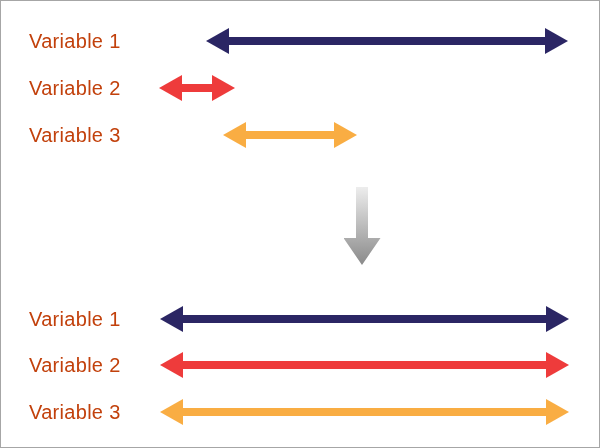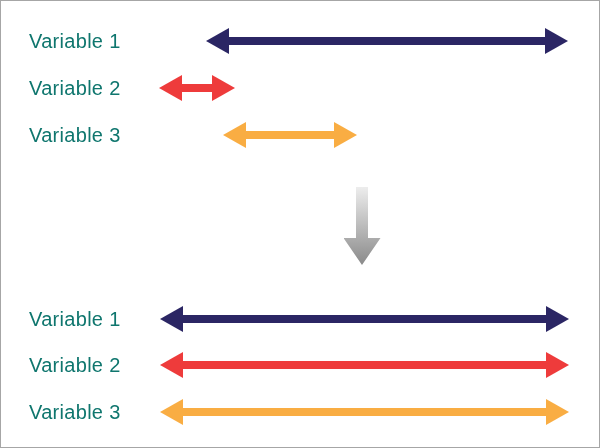--- a/index.html
+++ b/index.html
@@ -9,21 +9,21 @@
     box-sizing:border-box;
     background:#ffffff;
     border:1px solid #a6a6a6;
     overflow:hidden;
     font-family:"Liberation Sans", sans-serif;
   }
   .var-row{position:absolute;left:0;right:0;height:40px;}
   .var-label{
     position:absolute;left:28px;top:0;
     line-height:40px;font-size:20px;font-weight:400;
-    letter-spacing:0.3px;color:#0f766e;white-space:nowrap;
+    letter-spacing:0.3px;color:#c2410c;white-space:nowrap;
   }
   .range-arrow{position:absolute;top:50%;height:26px;margin-top:-13px;}
   .range-arrow .head{position:absolute;top:0;width:0;height:0;
     border-top:13px solid transparent;border-bottom:13px solid transparent;}
   .range-arrow .head-left{left:0;border-right-width:23px;border-right-style:solid;}
   .range-arrow .head-right{right:0;border-left-width:23px;border-left-style:solid;}
   .range-arrow .shaft{position:absolute;left:21px;right:21px;top:9px;height:8px;}
   .transform-arrow{position:absolute;}
 </style>
 </head>

